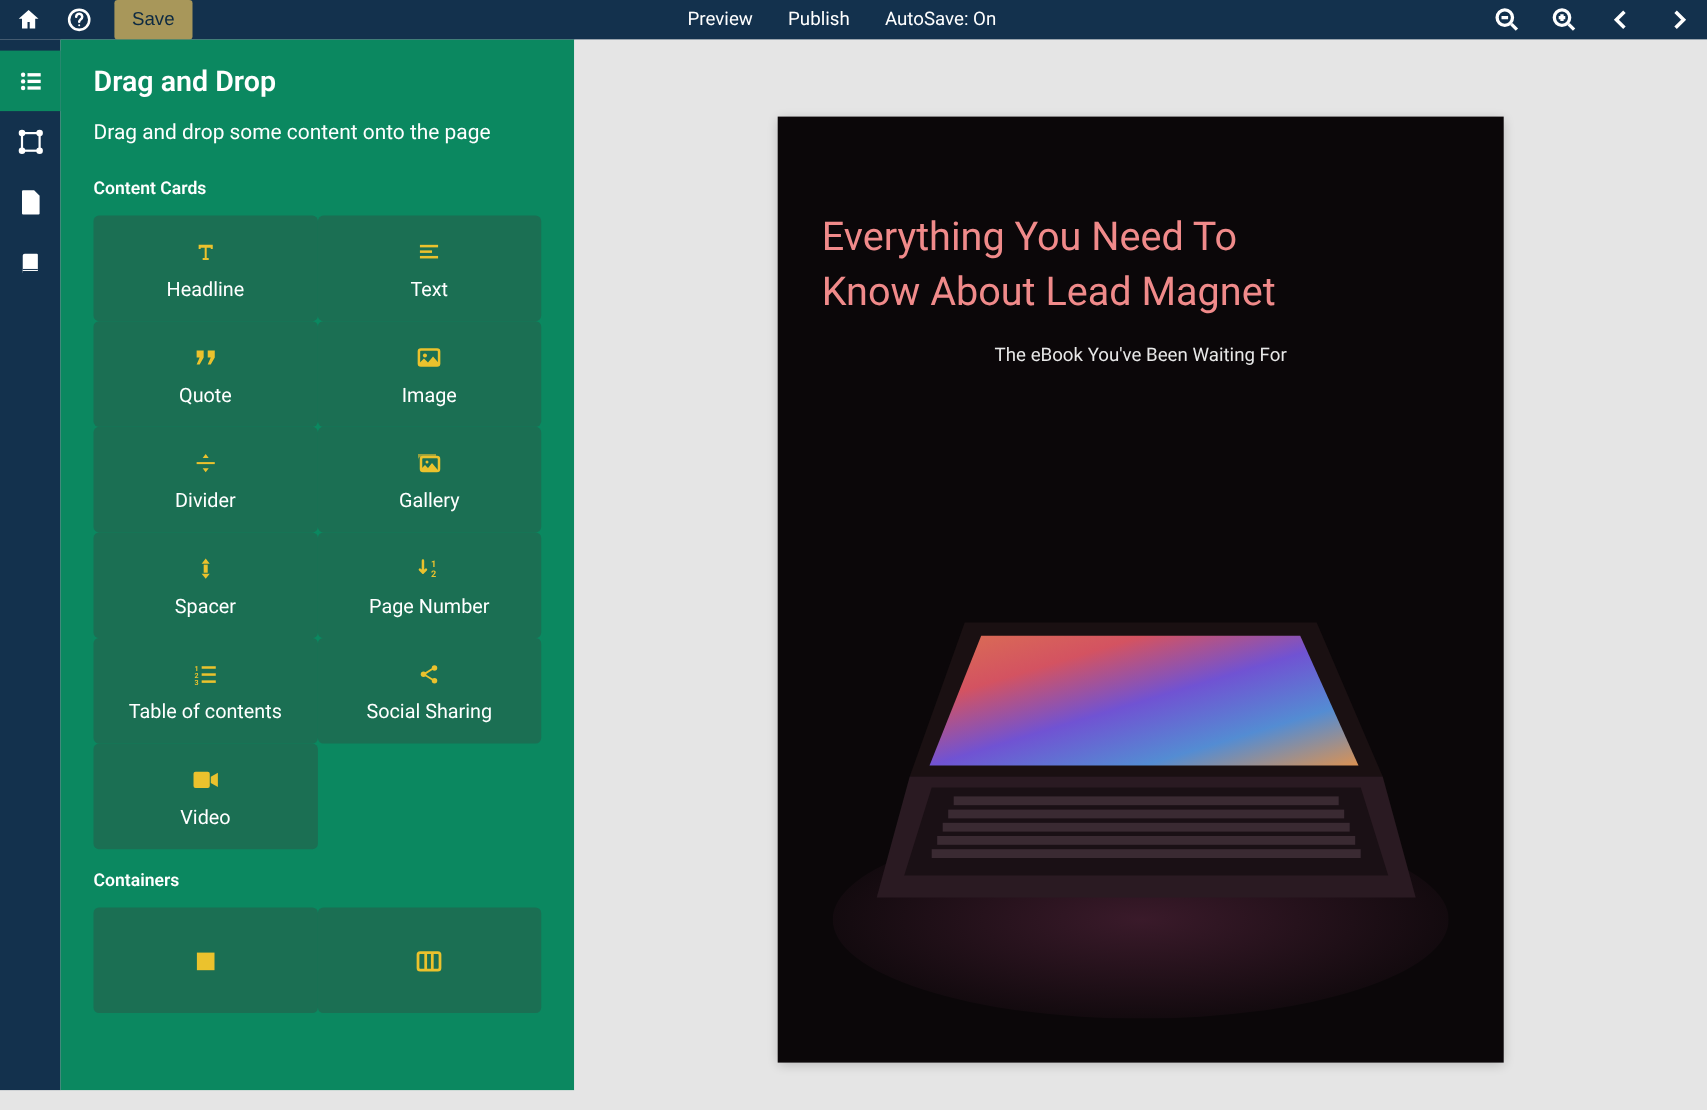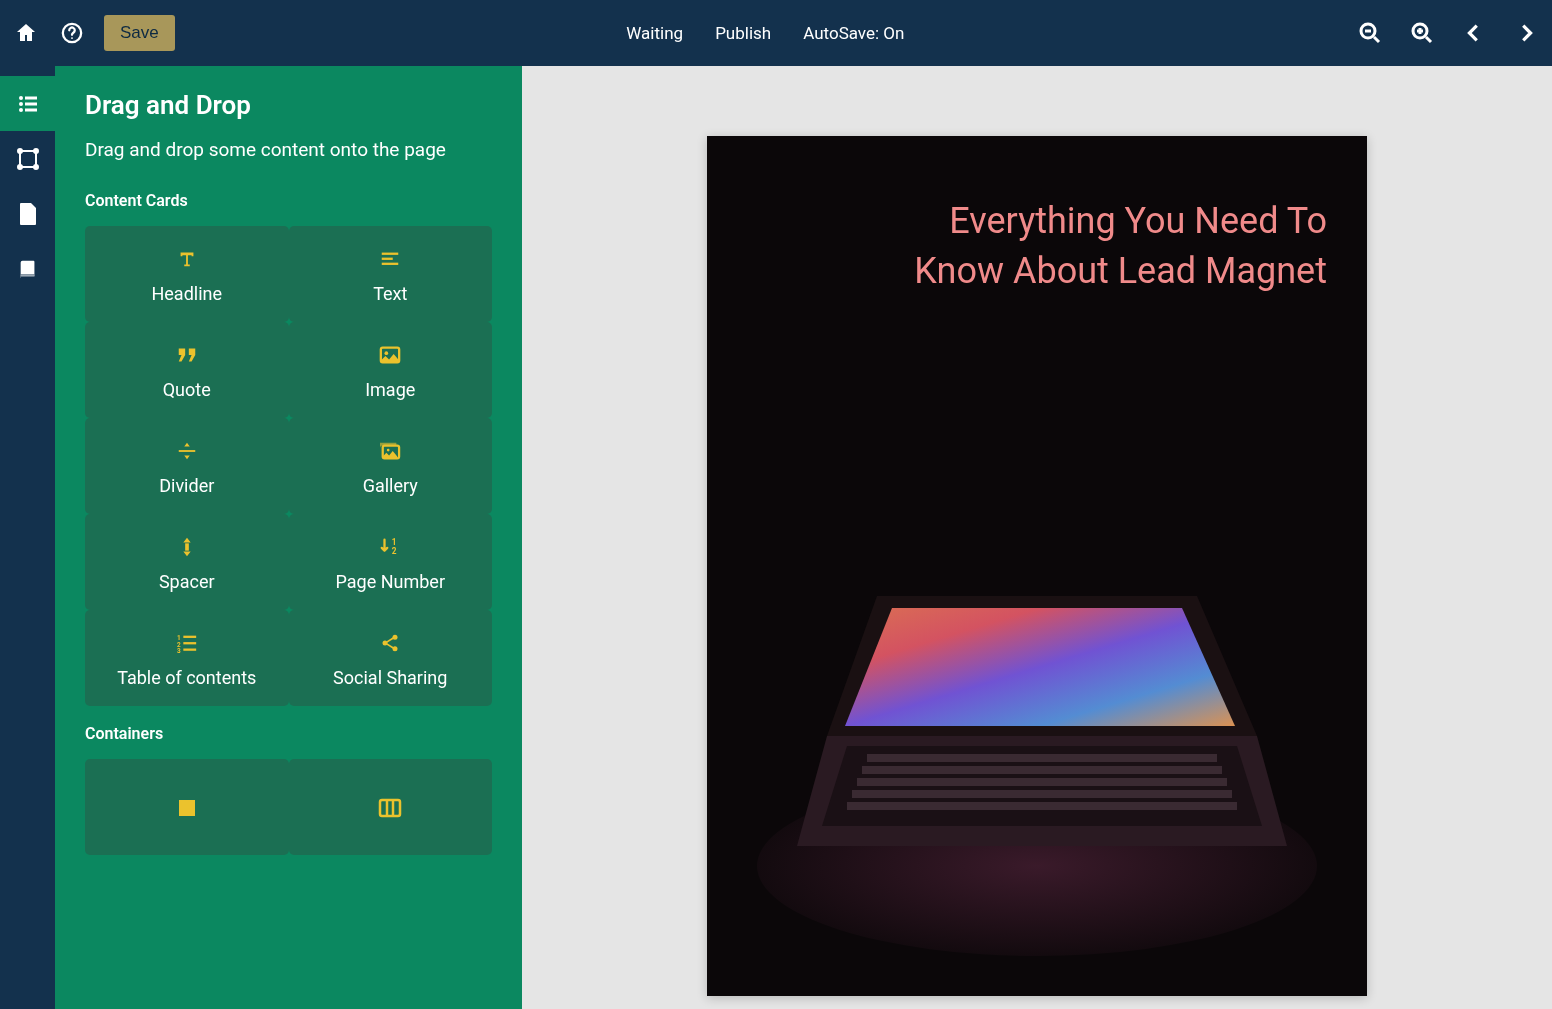--- a/index.html
+++ b/index.html
@@ -4,21 +4,21 @@
 <style>
 * { box-sizing: border-box; margin: 0; padding: 0; }
 body {
   font-family: -apple-system, BlinkMacSystemFont, 'Segoe UI', Roboto, Helvetica, Arial, sans-serif;
   background: #e5e5e5;
   width: 1552px;
   height: 1009px;
   overflow: hidden;
 }
 .topbar {
-  height: 66px;
+  height: 36px;
   background: #13314d;
   display: flex;
   align-items: center;
   padding: 0 12px;
   color: #fff;
 }
 .topbar-left { display: flex; align-items: center; gap: 18px; }
 .icon-btn {
   width: 28px;
   height: 28px;
@@ -113,23 +113,23 @@
   height: 860px;
   background: #0b0709;
   box-shadow: 0 2px 10px rgba(0,0,0,0.2);
   position: relative;
   overflow: hidden;
 }
 .page-title {
   color: #f08a8a;
   font-size: 36px;
   font-weight: 400;
-  text-align: right;
+  text-align: left;
   line-height: 1.4;
-  padding: 60px 40px 10px 40px;
+  padding: 84px 40px 10px 40px;
 }
 .page-sub {
   color: #e8e8e8;
   text-align: center;
   font-size: 17px;
   padding-top: 12px;
 }
 .laptop {
   position: absolute;
   bottom: 40px;
@@ -153,21 +153,21 @@
     <span class="icon-btn">
       <svg width="22" height="22" viewBox="0 0 24 24" fill="none" stroke="currentColor" stroke-width="2.5">
           <circle cx="12" cy="12" r="10"></circle>
           <path d="M9 9a3 3 0 1 1 4.5 2.6C12.5 12.5 12 13 12 14" stroke-linecap="round"></path>
           <circle cx="12" cy="17.5" r="1" fill="currentColor" stroke="none"></circle>
         </svg>
     </span>
     <button class="save-btn">Save</button>
   </div>
   <div class="topbar-center">
-    <span>Waiting</span>
+    <span>Preview</span>
     <span>Publish</span>
     <span>AutoSave: On</span>
   </div>
   <div class="topbar-right">
     <span class="icon-btn">
       <svg width="24" height="24" viewBox="0 0 24 24" fill="none" stroke="currentColor" stroke-width="3">
           <circle cx="10" cy="10" r="7"></circle>
           <line x1="16" y1="16" x2="21" y2="21"></line>
           <line x1="7" y1="10" x2="13" y2="10"></line>
         </svg>
@@ -327,20 +327,29 @@
             <svg width="20" height="20" viewBox="0 0 24 24" fill="currentColor">
               <circle cx="6" cy="12" r="3"></circle>
               <circle cx="18" cy="5" r="3"></circle>
               <circle cx="18" cy="19" r="3"></circle>
               <line x1="8" y1="11" x2="16" y2="6" stroke="currentColor" stroke-width="2"></line>
               <line x1="8" y1="13" x2="16" y2="18" stroke="currentColor" stroke-width="2"></line>
             </svg>
           </span>
           <span class="card-label">Social Sharing</span>
         </div>
+        <div class="card">
+          <span class="card-icon">
+            <svg width="24" height="18" viewBox="0 0 26 18" fill="currentColor">
+              <rect x="1" y="1" width="16" height="16" rx="2"></rect>
+              <path d="M18 6l7-4v14l-7-4z"></path>
+            </svg>
+          </span>
+          <span class="card-label">Video</span>
+        </div>
       </div>
 
     <div class="section-label">Containers</div>
     <div class="card-grid" id="containers-grid">
         <div class="card">
           <span class="card-icon">
             <svg width="20" height="20" viewBox="0 0 20 20" fill="currentColor">
               <rect x="2" y="2" width="16" height="16"></rect>
             </svg>
           </span>
@@ -356,20 +365,21 @@
         </div>
       </div>
   </div>
 
   <div class="canvas-wrap">
     <div class="page">
       <div class="page-title">
         <span>Everything You Need To</span><br>
         <span>Know About Lead Magnet</span>
       </div>
+      <div class="page-sub">The eBook You've Been Waiting For</div>
       <div class="laptop">
         <svg width="560" height="420" viewBox="0 0 560 420">
           <defs>
             <linearGradient id="screen" x1="0" y1="0" x2="1" y2="1">
               <stop offset="0%" stop-color="#f07a5a"></stop>
               <stop offset="25%" stop-color="#e85a6a"></stop>
               <stop offset="50%" stop-color="#7a5ae8"></stop>
               <stop offset="75%" stop-color="#5a9ae8"></stop>
               <stop offset="100%" stop-color="#f0a05a"></stop>
             </linearGradient>

